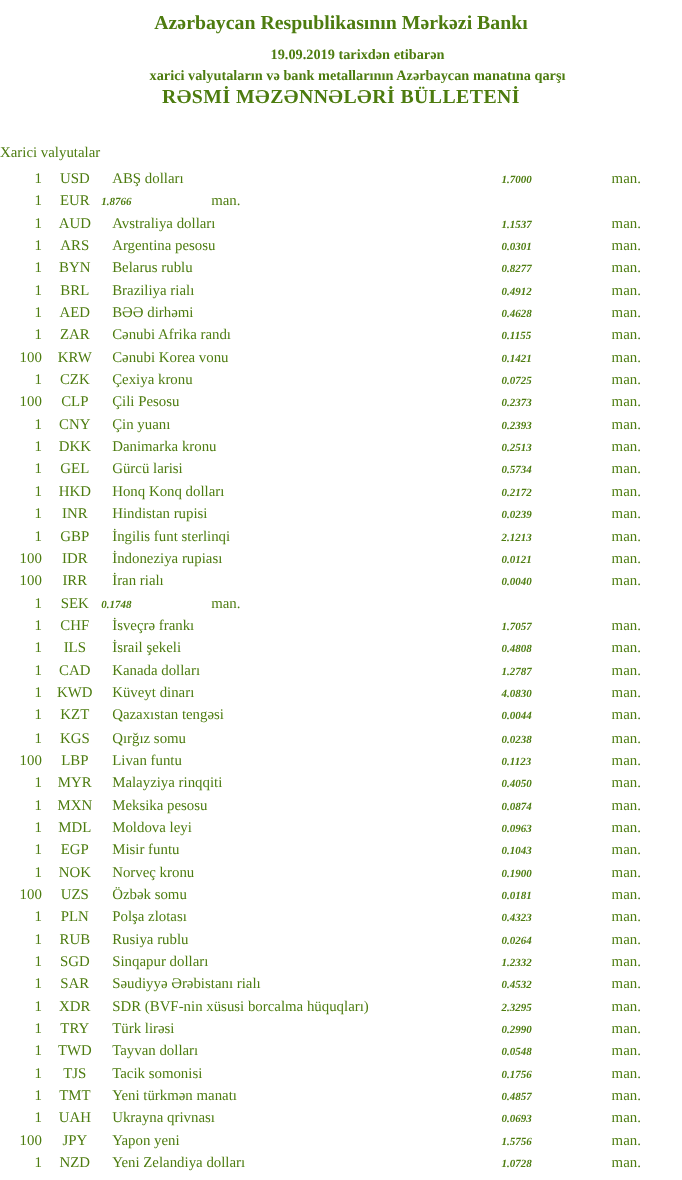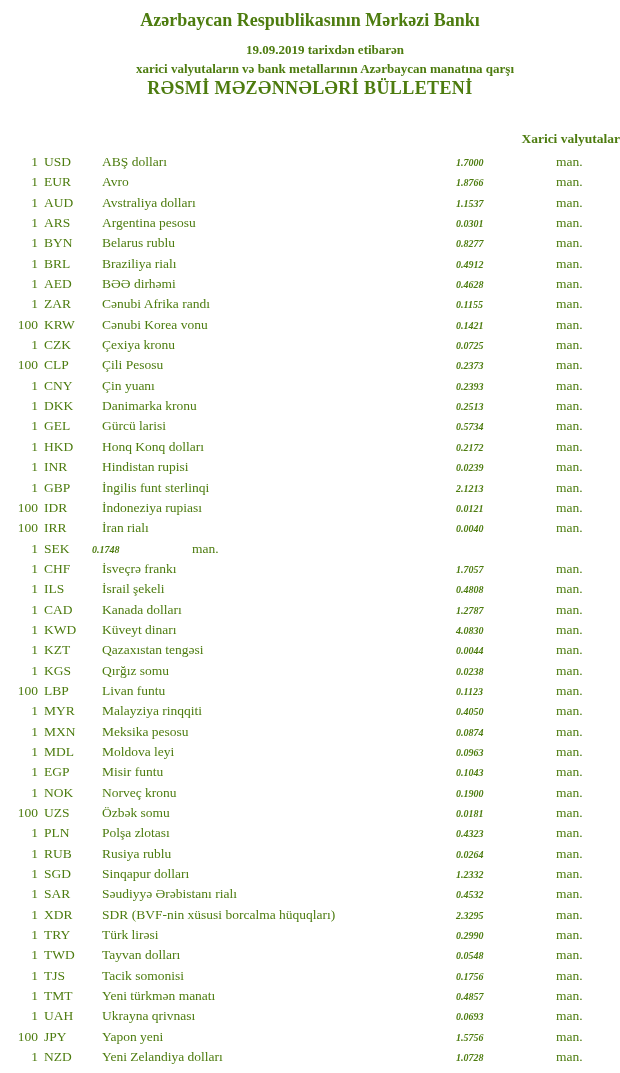--- a/index.html
+++ b/index.html
@@ -32,23 +32,23 @@
     line-height: 19px;
     padding-left: 30px;
   }
   .bulletin-title {
     font-size: 18px;
     font-weight: bold;
     line-height: 20px;
     letter-spacing: 0.4px;
   }
   .section-title {
-    text-align: right;
+    text-align: left;
     font-size: 13.5px;
-    font-weight: bold;
+    font-weight: normal;
     margin-top: 33px;
     margin-bottom: 7px;
   }
   .rows {
     width: 100%;
   }
   .row {
     display: flex;
     align-items: baseline;
     height: 20.35px;
@@ -57,21 +57,21 @@
     padding-right: 26px;
     box-sizing: border-box;
   }
   .qty {
     width: 28px;
     text-align: right;
     flex: none;
   }
   .code {
     width: 48px;
-    text-align: left;
+    text-align: center;
     margin-left: 6px;
     flex: none;
   }
   .name {
     flex: 1 1 auto;
     padding-left: 10px;
     text-align: left;
     white-space: nowrap;
     overflow: hidden;
   }
@@ -109,21 +109,20 @@
     <span class="qty">1</span>
     <span class="code">USD</span>
     <span class="name">ABŞ dolları</span>
     <span class="rate">1.7000</span>
     <span class="unit">man.</span>
   </div>
 
   <div class="row">
     <span class="qty">1</span>
     <span class="code">EUR</span>
-    <span class="name">Avro</span>
     <span class="rate">1.8766</span>
     <span class="unit">man.</span>
   </div>
 
   <div class="row">
     <span class="qty">1</span>
     <span class="code">AUD</span>
     <span class="name">Avstraliya dolları</span>
     <span class="rate">1.1537</span>
     <span class="unit">man.</span>

